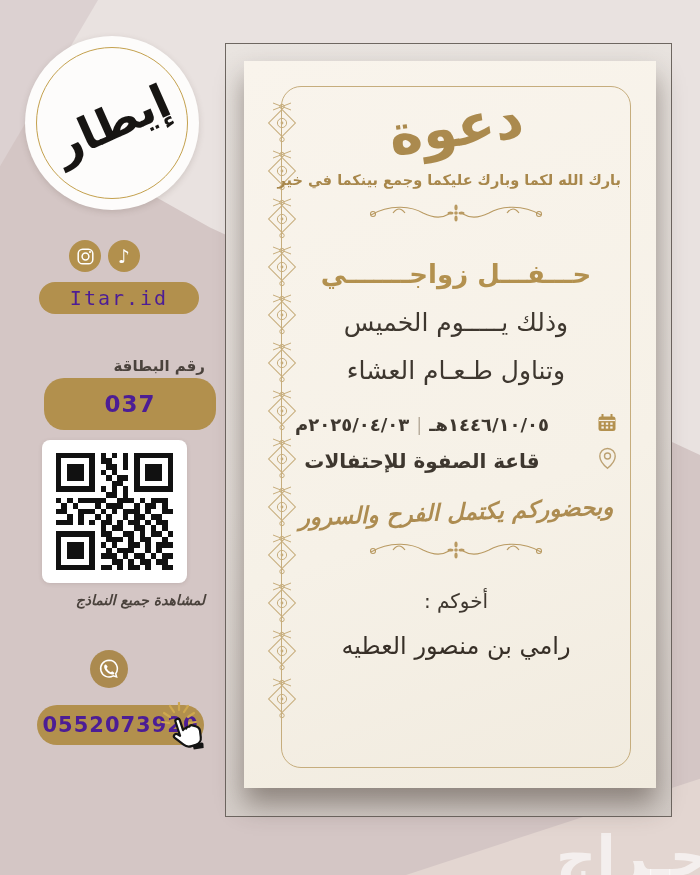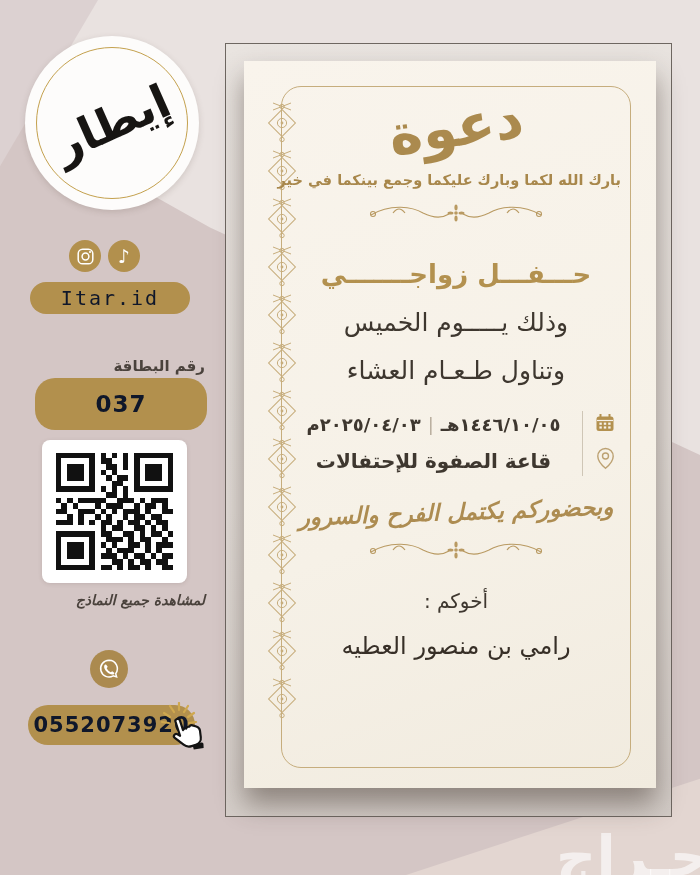--- a/index.html
+++ b/index.html
@@ -20,22 +20,22 @@
   
   .logo { position:absolute; left:25px; top:36px; width:174px; height:174px; border-radius:50%;
     background:#fdfcfb; box-shadow:0 2px 6px rgba(90,70,60,.18); display:flex; align-items:center; justify-content:center; }
   .logo-ring { position:absolute; inset:11px; border:1.6px solid #c4a14e; border-radius:50%; }
   .logo-text { font-size:46px; font-weight:bold; color:#171513; transform:rotate(-24deg); direction:rtl; }
 
   .socials { position:absolute; left:69px; top:240px; display:flex; gap:7px; }
   .soc { width:32px; height:32px; border-radius:50%; background:#b2904d; display:flex; align-items:center; justify-content:center; }
   .soc .note { color:#fff; font-size:19px; font-weight:bold; line-height:1; }
 
-  .pill { position:absolute; background:#b2904d; border-radius:20px; color:#0f172a;
-    display:flex; align-items:center; justify-content:center; }
+  .pill { position:absolute; background:#b2904d; border-radius:20px; color:#4c1d95;
+    display:flex; align-items:center; justify-content:center;margin-left:9px; }
   .pill-handle { left:30px; top:282px; width:160px; height:32px;
     font-family:"DejaVu Sans Mono", monospace; font-size:20px; letter-spacing:2px; }
   .lbl { position:absolute; left:20px; width:185px; text-align:right; direction:rtl;
     color:#4a423c; font-weight:bold; }
   .lbl-cardnum { top:357px; font-size:15px; }
   .pill-num { left:35px; top:378px; width:172px; height:52px; font-size:23px; font-weight:bold; letter-spacing:1px; }
 
   .qr-box { position:absolute; left:42px; top:440px; width:145px; height:143px; background:#fff;
     border-radius:8px; display:flex; align-items:center; justify-content:center; box-shadow:0 1px 4px rgba(90,70,60,.15); }
   .qr { display:flex; flex-direction:column; }
@@ -60,21 +60,21 @@
   .ornaments { position:absolute; left:20px; top:40px; }
 
   .content { position:absolute; left:47px; top:28px; width:330px; direction:rtl; text-align:center; color:#3e372f; }
   .title { font-size:56px; line-height:64px; color:#ab8a4e; font-weight:bold; transform:rotate(-8deg); margin-top:6px; }
   .basmala { margin-top:10px; font-size:14.5px; line-height:22px; color:#a8874b; font-weight:bold; white-space:nowrap; }
   .flourish { margin-top:10px; }
   .t-intro { margin-top:22px; font-size:25px; line-height:32px; font-weight:500; }
   .t-event { margin-top:28px; font-size:26px; line-height:34px; font-weight:bold; color:#b3914f; }
   .t-line  { margin-top:16px; font-size:25px; line-height:32px; }
 
-  .schedule { margin-top:24px; display:flex; align-items:stretch; justify-content:center; gap:12px; padding:0 6px; }
+  .schedule { margin-top:24px; display:flex; align-items:stretch; justify-content:center; gap:24px; padding:0 6px; }
   .sch-icons { display:flex; flex-direction:column; justify-content:space-around; align-items:center; gap:10px; padding:2px 0; }
   .sch-rule { width:1px; background:#cfc6b6; }
   .sch-texts { flex:1; display:flex; flex-direction:column; justify-content:space-around; gap:8px; }
   .sch-date { font-size:18px; font-weight:bold; white-space:nowrap; }
   .sch-sep { color:#b9ae9e; padding:0 7px; font-weight:normal; }
   .sch-venue { font-size:20px; font-weight:bold; }
 
   .blessing { margin-top:20px; font-size:23px; line-height:32px; color:#ad8c51; font-weight:bold;
     font-style:italic; transform:rotate(-2deg); }
   .t-signoff { margin-top:22px; font-size:20px; line-height:26px; }

